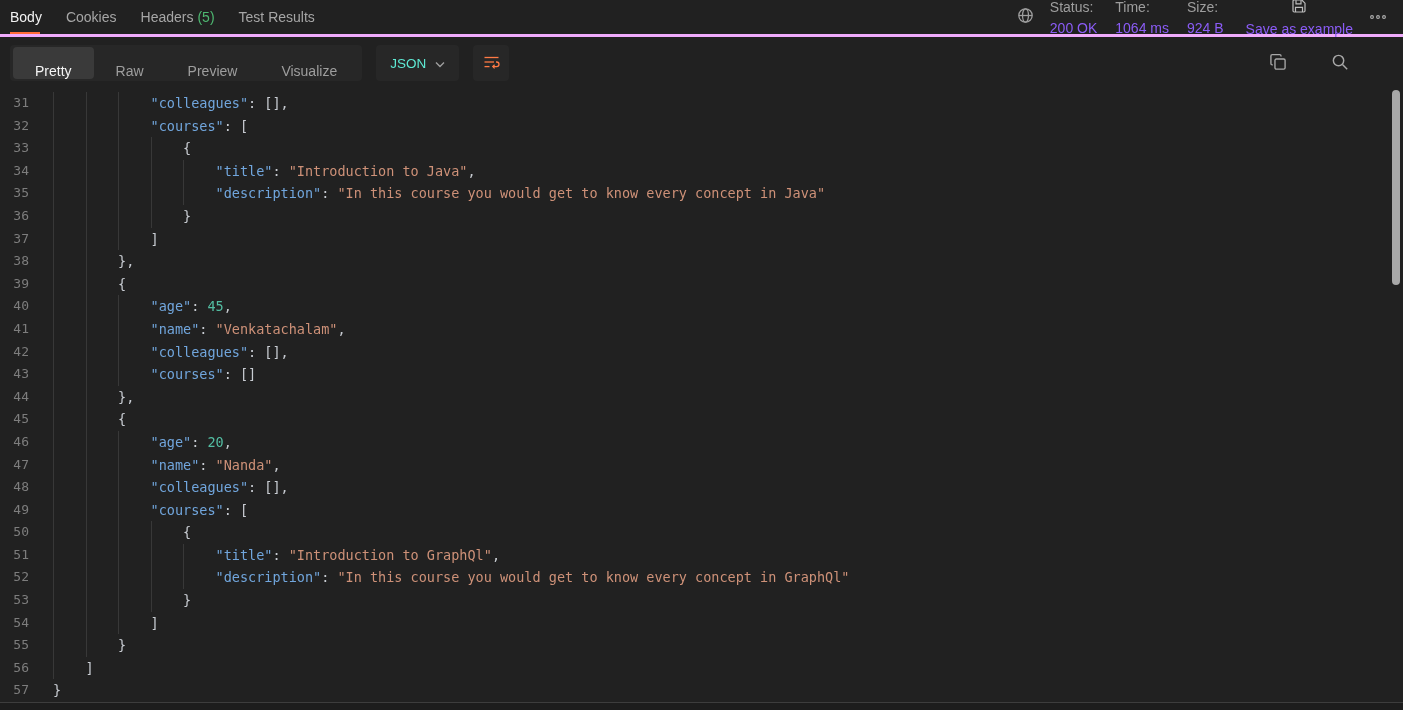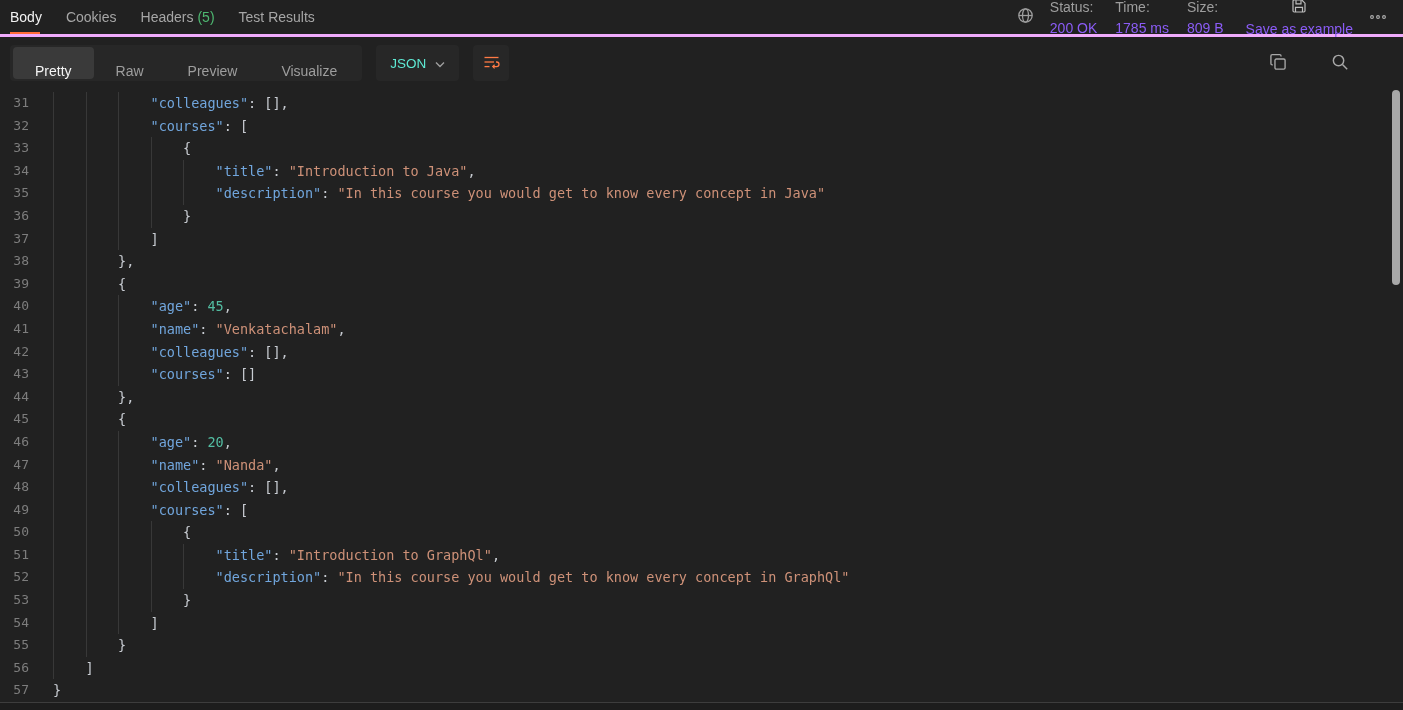--- a/index.html
+++ b/index.html
@@ -135,25 +135,25 @@
           <ellipse cx="8" cy="8" rx="2.8" ry="6.3"></ellipse>
           <line x1="1.7" y1="8" x2="14.3" y2="8"></line>
         </svg>
       </span>
       <span class="pair">
         <span class="lbl">Status:</span>
         <span class="val">200 OK</span>
       </span>
       <span class="pair">
         <span class="lbl">Time:</span>
-        <span class="val">1785 ms</span>
+        <span class="val">1064 ms</span>
       </span>
       <span class="pair">
         <span class="lbl">Size:</span>
-        <span class="val">809 B</span>
+        <span class="val">924 B</span>
       </span>
       <button class="icon-btn">
         <span>
           <svg width="16" height="16" viewBox="0 0 16 16" fill="none" stroke="#bdbdbd" stroke-width="1.2">
             <path d="M2 3.2c0-.7.5-1.2 1.2-1.2h7.6L14 5.2v7.6c0 .7-.5 1.2-1.2 1.2H3.2c-.7 0-1.2-.5-1.2-1.2V3.2z"></path>
             <path d="M5 2.2v3.6h5V2.2"></path>
             <path d="M4.5 14v-4.6h7V14"></path>
           </svg>
         </span>
         <span>Save as example</span>

